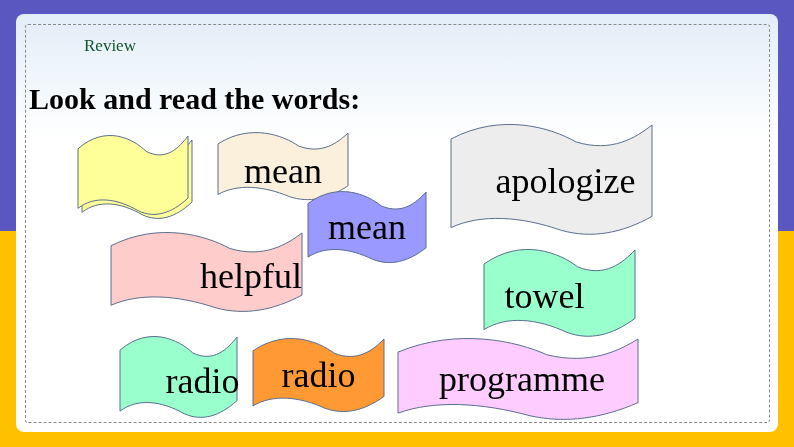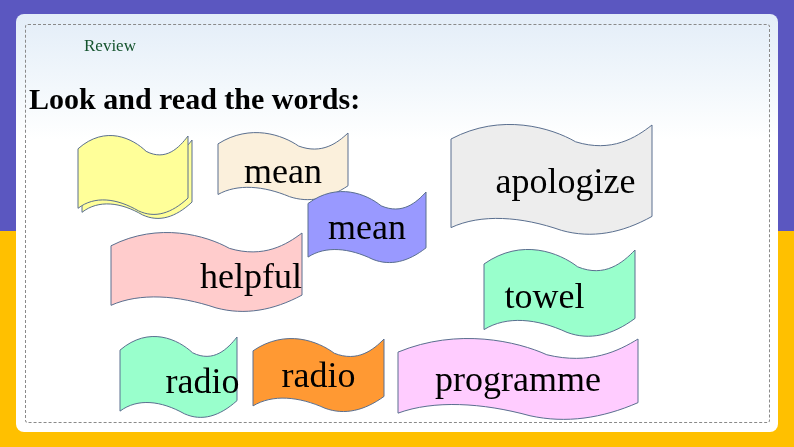--- a/index.html
+++ b/index.html
@@ -91,19 +91,19 @@
         <path d="M0,13.120000000000001 C29.25,-11.808000000000002 58.5,2.6240000000000006 72.54,15.744 C93.60000000000001,26.240000000000002 107.64,11.808000000000002 117,0 L117,63.632000000000005 C99.45,79.376 81.89999999999999,84.624 64.35000000000001,76.752 C40.949999999999996,63.632000000000005 17.55,61.007999999999996 0,74.128 Z" fill="#99FFCC" stroke="#5a6f8f" stroke-width="1"></path>
       </svg>
       <span class="word" style="top: 26px; margin-left: 24px;">radio</span>
     </div>
   <div class="flag" style="left: 253px; top: 339px; width: 131px; height: 74px;">
       <svg width="131" height="74">
         <path d="M0,11.84 C32.75,-10.656 65.5,2.368 81.22,14.208 C104.80000000000001,23.68 120.52000000000001,10.656 131,0 L131,57.424 C111.35,71.632 91.69999999999999,76.368 72.05000000000001,69.264 C45.849999999999994,57.424 19.65,55.056 0,66.896 Z" fill="#FF9933" stroke="#5a6f8f" stroke-width="1"></path>
       </svg>
       <span class="word" style="top: 18px;">radio</span>
     </div>
-  <div class="flag" style="left: 398px; top: 339px; width: 240px; height: 82px;">
+  <div class="flag" style="left: 398px; top: 339px; width: 240px; height: 82px; padding-left: 8px;">
       <svg width="240" height="82">
         <path d="M0,13.120000000000001 C60,-11.808000000000002 120,2.6240000000000006 148.8,15.744 C192,26.240000000000002 220.8,11.808000000000002 240,0 L240,63.632000000000005 C204,79.376 168,84.624 132,76.752 C84,63.632000000000005 36,61.007999999999996 0,74.128 Z" fill="#FFCCFF" stroke="#5a6f8f" stroke-width="1"></path>
       </svg>
       <span class="word" style="top: 22px;">programme</span>
     </div>
 </div>
 
 </body></html>

